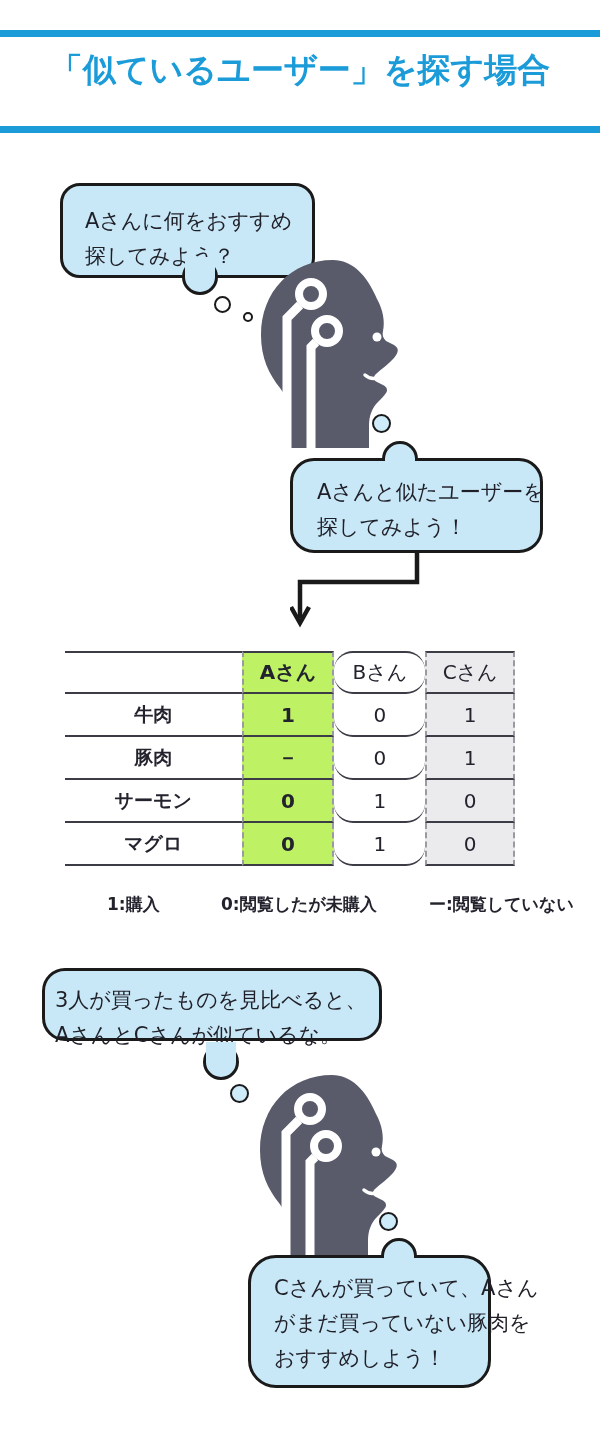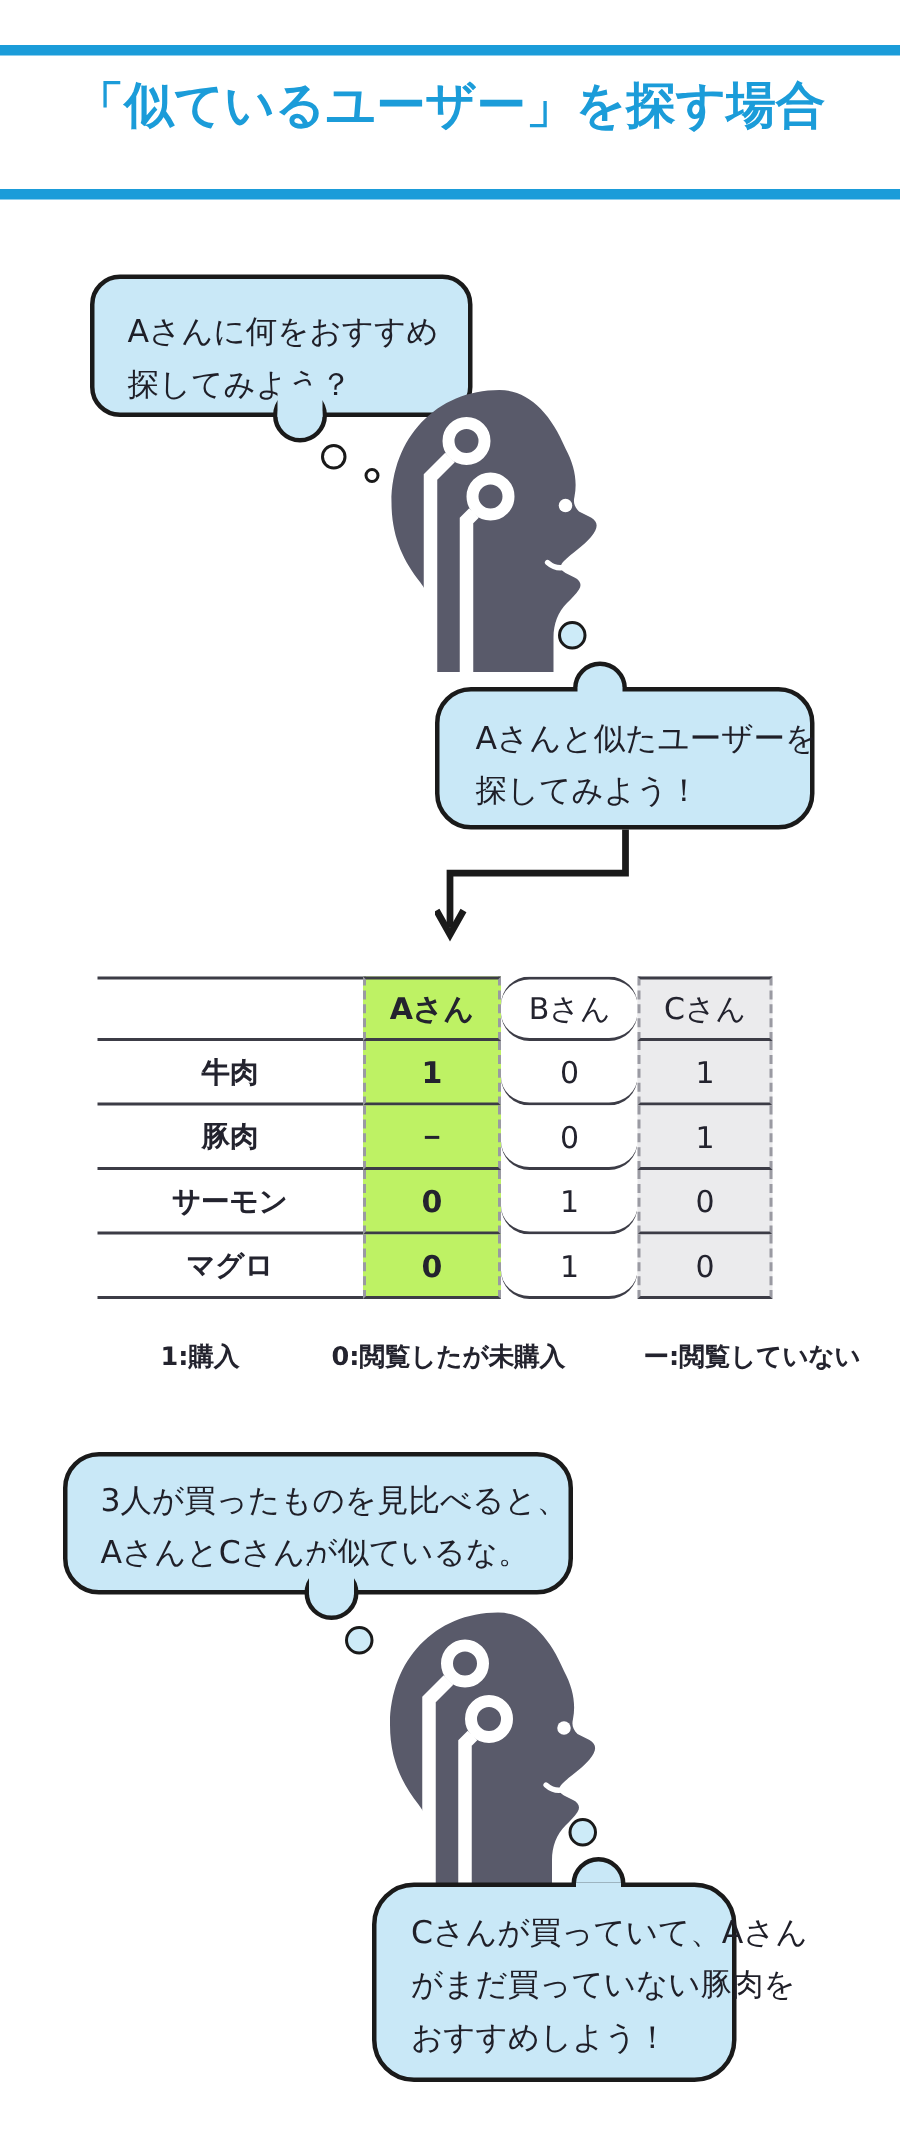--- a/index.html
+++ b/index.html
@@ -127,21 +127,21 @@
     </tr>
   </tbody>
     </table>
 
   <div class="legend">
     <span style="left:7px;">1:購入</span>
     <span style="left:121px;">0:閲覧したが未購入</span>
     <span style="left:329px;">ー:閲覧していない</span>
   </div>
 
-  <div class="bubble" style="left:42px;top:968px;width:340px;height:95px;padding:12px 0 0 22px;">
+  <div class="bubble" style="left:42px;top:968px;width:340px;height:73px;padding:12px 0 0 10px;border-radius:23px;">
     <div class="bline">3人が買ったものを見比べると、</div>
     <div class="bline">AさんとCさんが似ているな。</div>
   </div>
   <div class="bump" style="left:203px;top:1044px;"></div>
   <div class="patch" style="left:206px;top:1042px;width:30px;height:21px;"></div>
   <div class="dot" style="left:230px;top:1084px;width:19px;height:19px;"></div>
 
   <svg class="headicon" style="left:252px;top:1073px;" width="150" height="190" viewBox="0 0 150 190">
     <path fill="#595a6a" d="M 80,2 C 38,2 8,34 8,77 C 8,100 16,116 27,130 C 33,138 36,147 36,158 L 36,190 L 116,190 L 116,167 C 116,158 119,150 125,144 C 128,141 131,138 133,135 C 135,132 134,129 130,127 L 124,124 C 120,122 120,119 123,116 C 128,111 136,106 141,100 C 146,94 146,90 141,87 L 133,83 C 130,80 129,77 130,73 C 132,63 130,52 124,41 C 114,17 99,2 80,2 Z"></path>
     <path fill="none" stroke="#ffffff" stroke-width="9" d="M 47,47 L 34,60 L 34,190"></path>

